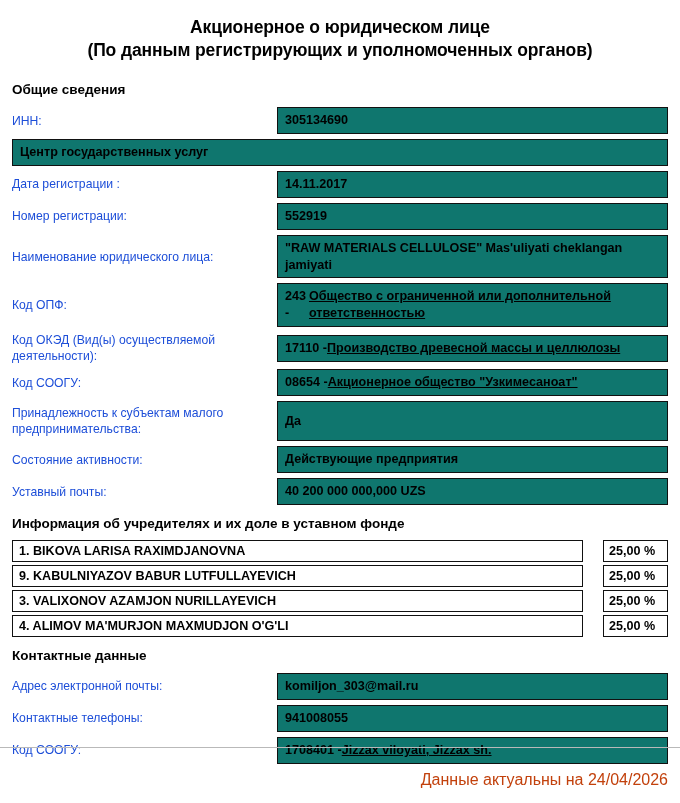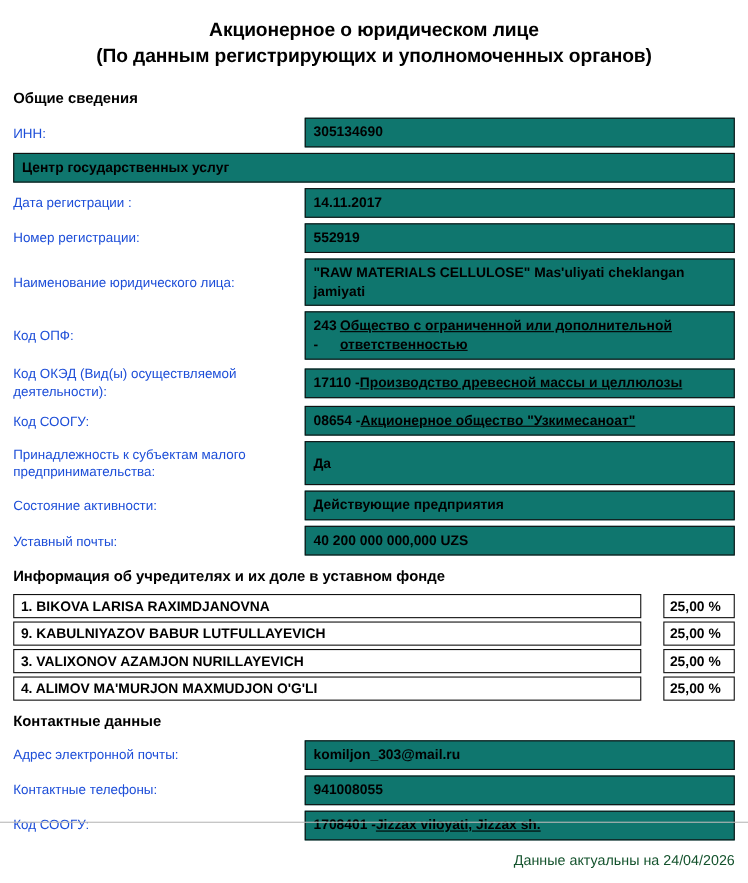--- a/index.html
+++ b/index.html
@@ -124,22 +124,22 @@
     left: 0;
     right: 0;
     bottom: 55px;
     height: 1px;
     background: #b9b9b9;
   }
   .footer-note {
     position: absolute;
     right: 12px;
     bottom: 14px;
-    font-size: 13px;
-    color: #14532d;
+    font-size: 16px;
+    color: #c2410c;
     margin-left: 26px;
   }
 </style>
 </head>
 <body>
 
 <div class="page">
 
   <div class="doc-title">
     <span class="line1">Акционерное о юридическом лице</span>

